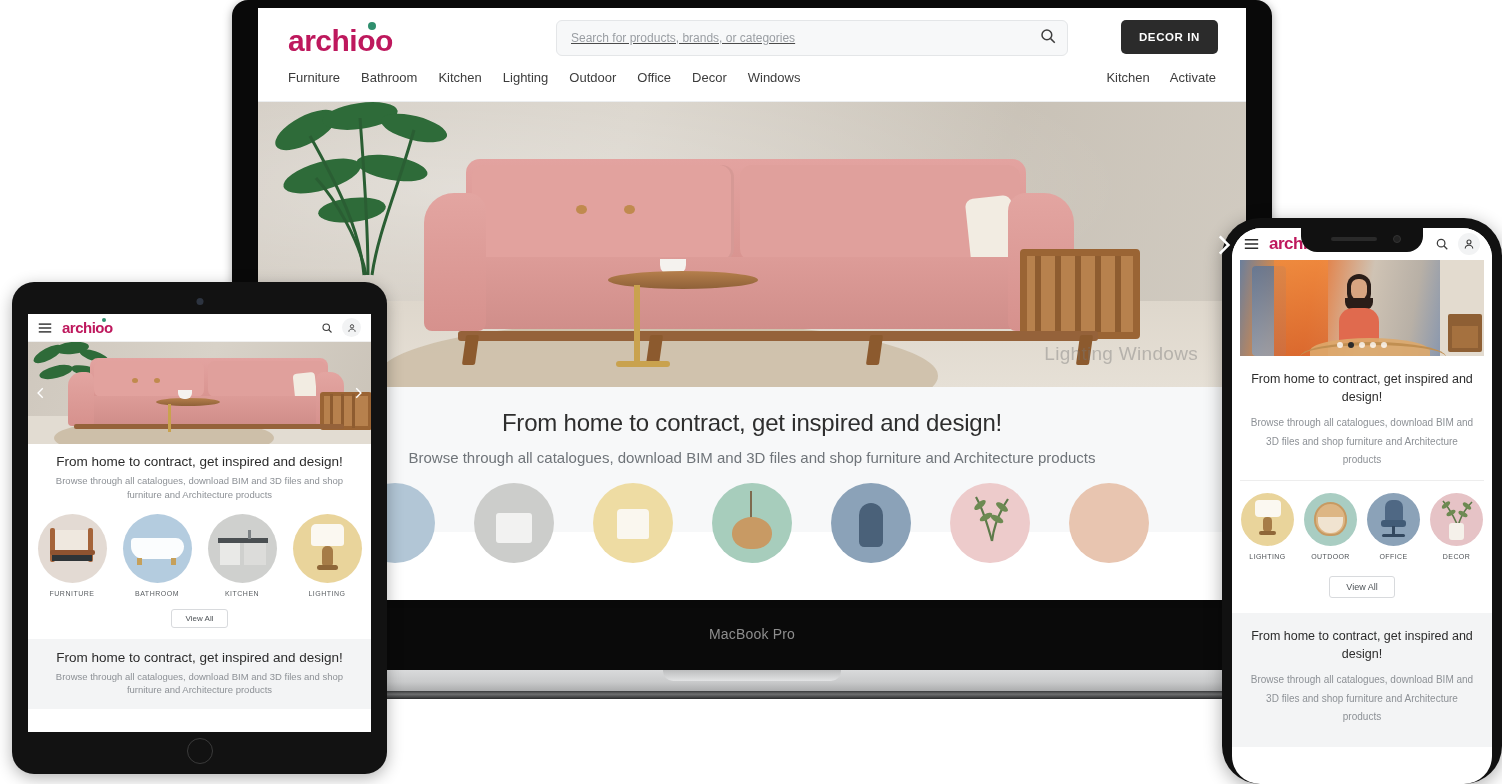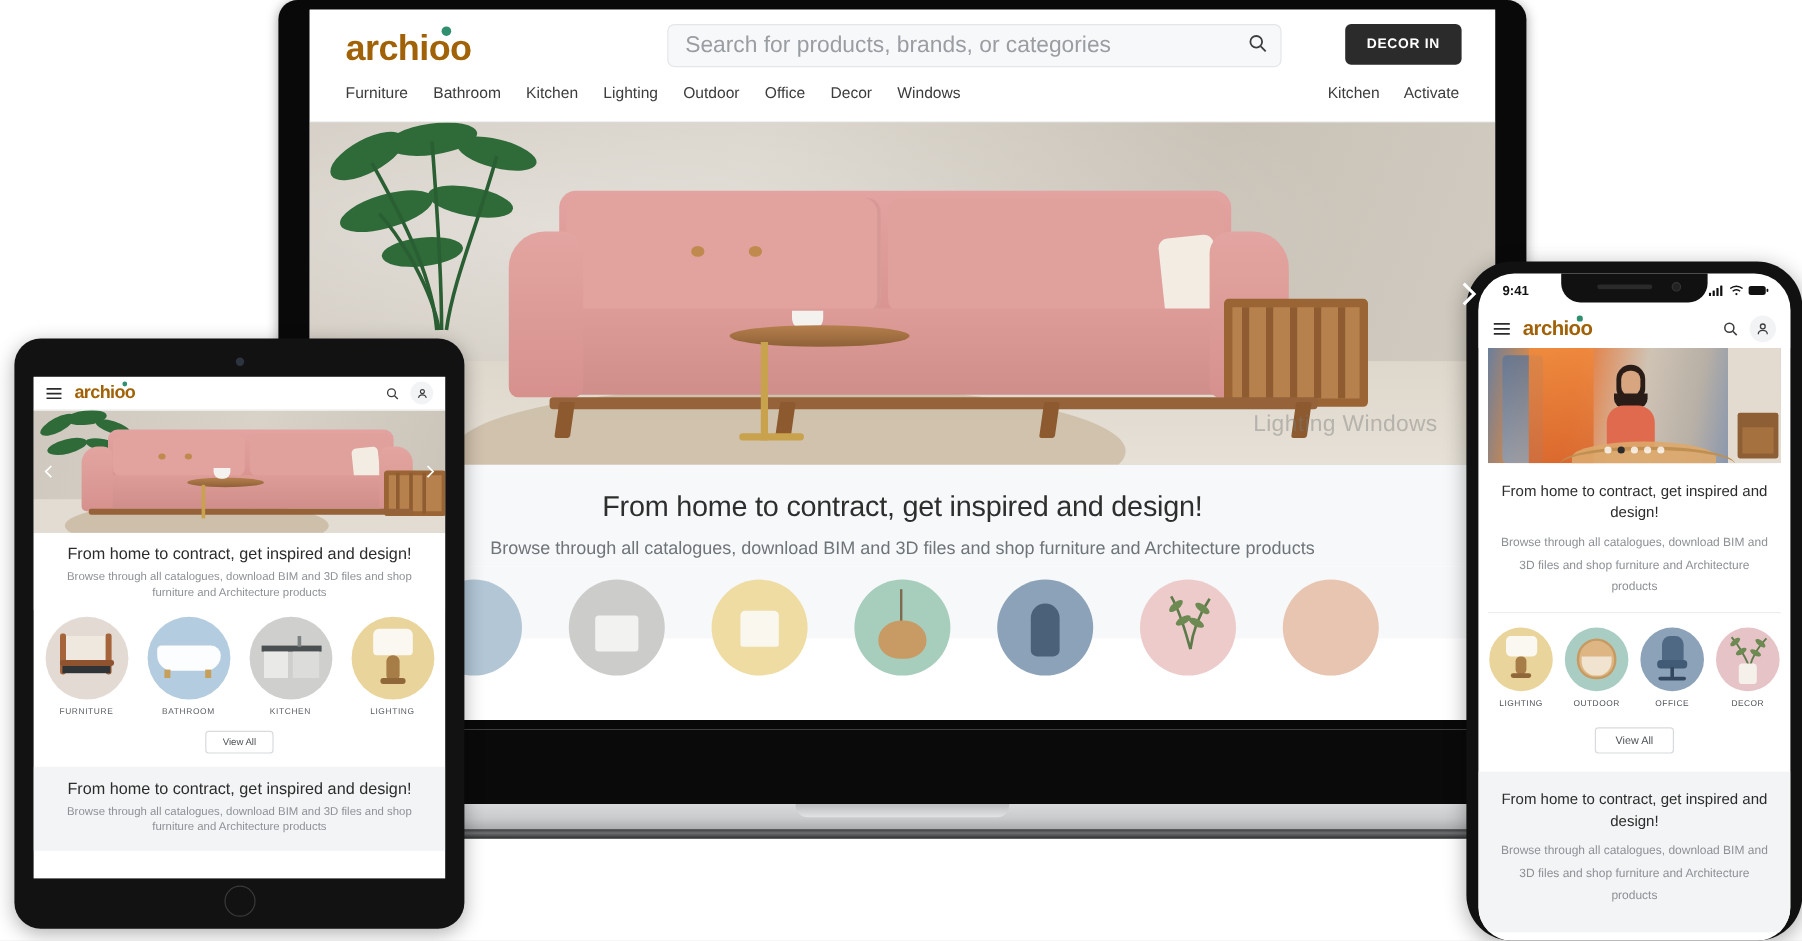--- a/index.html
+++ b/index.html
@@ -43,30 +43,30 @@
   }
   .laptop-shadowbar {
     position: absolute; left: -16px; top: 691px; width: 1072px; height: 8px;
     background: linear-gradient(180deg,#3a3b3c,#6e6f70 40%,#2a2b2c);
     border-radius: 0 0 5px 5px;
   }
 
   
   .lt-header { height: 62px; background:#fff; position:relative; }
   .lt-logo { position:absolute; left:30px; top:16px; }
-  .logo-text { font-weight: 800; letter-spacing: -0.5px; color:#a16207; display:inline-block; position:relative; }
+  .logo-text { font-weight: 800; letter-spacing: -0.5px; color:#be185d; display:inline-block; position:relative; }
   .logo-dot { position:absolute; border-radius:50%; background:#2f8f6e; }
   .lt-search {
     position:absolute; left:298px; top:12px; width:512px; height:36px;
     background:#f7f8f9; border:1px solid #e4e6e8; border-radius:6px;
     display:flex; align-items:center; padding:0 10px 0 14px;
   }
   .lt-search input {
     flex:1; border:0; outline:0; background:transparent;
-    font-family:"Liberation Sans", sans-serif; font-size:19px; color:#4a4a4a;
+    font-family:"Liberation Sans", sans-serif; font-size:12px; color:#4a4a4a;text-decoration:underline;
   }
   .lt-search input::placeholder { color:#9a9ea3; }
   .signin-btn {
     position:absolute; right:28px; top:12px; height:34px; padding:0 18px;
     background:#2b2b2b; color:#fff; border:0; border-radius:5px;
     font-size:11.5px; font-weight:700; letter-spacing:.6px; cursor:pointer;
   }
   .lt-nav {
     height:32px; background:#fff; position:relative;
     border-bottom:1px solid #eceef0; padding:0 30px;
@@ -359,20 +359,21 @@
               <ellipse cx="31" cy="30" rx="7" ry="3" transform="rotate(28 31 30)"></ellipse>
             </g>
           </svg>
         </div>
         <div class="lt-cat" style="background:#e8c5b0;"></div>
       </div>
 
     </div>
 
     <div class="laptop-foot"></div>
+    <div class="mbp-label">MacBook Pro</div>
     <div class="laptop-base"></div>
     <div class="laptop-notch"></div>
     <div class="laptop-shadowbar"></div>
   </div>
 
   <div class="tablet">
     <div class="tablet-body"></div>
     <div class="tablet-cam"></div>
     <div class="tablet-home"></div>
 
@@ -500,46 +501,20 @@
         <h2>From home to contract, get inspired and design!</h2>
         <p>Browse through all catalogues, download BIM and 3D files and shop furniture and Architecture products</p>
       </div>
     </div>
   </div>
 
   <div class="phone">
     <div class="phone-body"></div>
     <div class="phone-screen">
 
-      <div class="ph-status">
-        <span>9:41</span>
-        <span style="display:flex;align-items:center;gap:4px;">
-          <span>
-            <svg width="13" height="10" viewBox="0 0 14 10" fill="#111">
-              <rect x="0" y="7" width="2" height="3" rx=".5"></rect>
-                <rect x="3.4" y="5" width="2" height="5" rx=".5"></rect>
-              <rect x="6.8" y="2.8" width="2" height="7.2" rx=".5"></rect>
-                <rect x="10.2" y="0.5" width="2" height="9.5" rx=".5"></rect>
-            </svg>
-          </span>
-          <span>
-            <svg width="12" height="10" viewBox="0 0 14 10" fill="none" stroke="#111" stroke-width="1.5">
-              <path d="M1 3.2 A9 9 0 0 1 13 3.2"></path>
-                <path d="M3.4 5.8 A5.5 5.5 0 0 1 10.6 5.8"></path>
-              <circle cx="7" cy="8.6" r="1.1" fill="#111" stroke="none"></circle>
-            </svg>
-          </span>
-          <span>
-            <svg width="17" height="10" viewBox="0 0 20 10">
-              <rect x="0" y="0.6" width="17" height="8.8" rx="2.6" fill="#111"></rect>
-              <rect x="17.8" y="3.4" width="1.8" height="3.2" rx=".8" fill="#111"></rect>
-            </svg>
-          </span>
-        </span>
-      </div>
 
       <div class="ph-header">
         <span class="icon-btn" style="margin-right:10px;">
           <svg width="15" height="12" viewBox="0 0 18 14" stroke="#2b2b2b" stroke-width="1.8">
             <line x1="1" y1="2" x2="17" y2="2"></line>
               <line x1="1" y1="7" x2="17" y2="7"></line>
               <line x1="1" y1="12" x2="17" y2="12"></line>
           </svg>
         </span>
         <span class="logo-text" style="font-size:17px;">

